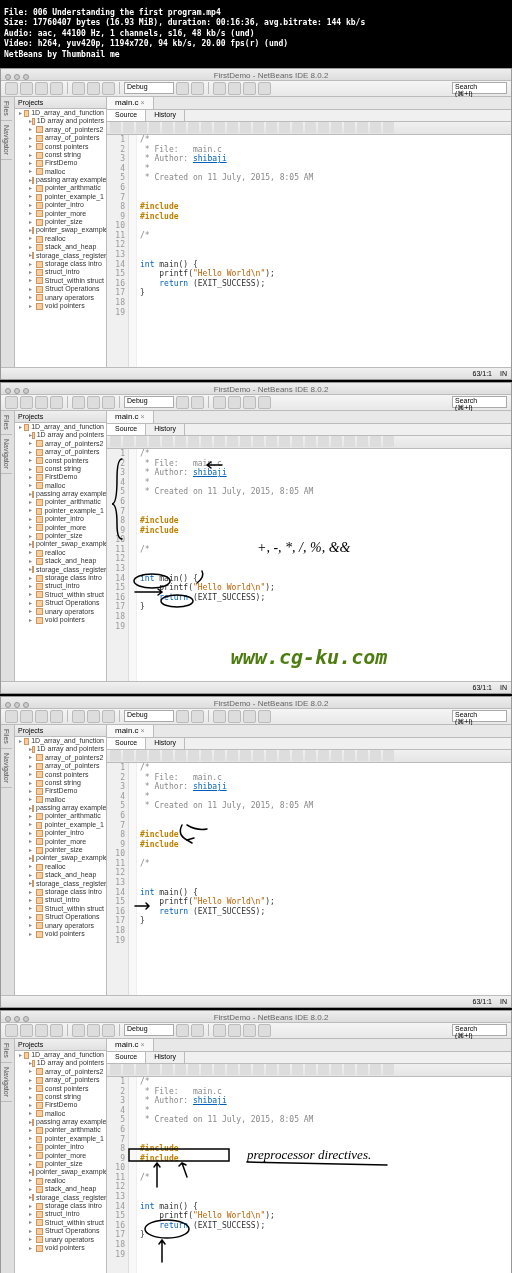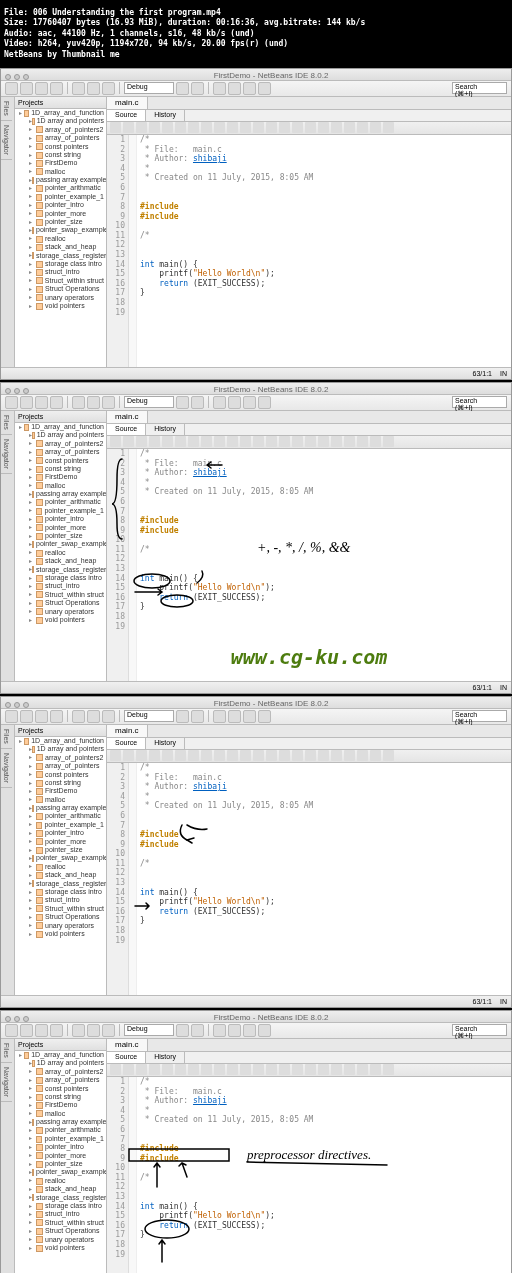--- a/index.html
+++ b/index.html
@@ -24,21 +24,21 @@
   
   .projects-panel { width: 92px; background: #fff; border-right: 1px solid #bbb; overflow: hidden; }
   .panel-header { height: 12px; background: linear-gradient(#f0f0f0, #e0e0e0); border-bottom: 1px solid #bbb; font-size: 7px; padding: 1px 3px; display: flex; align-items: center; }
   .tree-item { font-size: 7px; padding: 0px 2px 0px 14px; color: #333; white-space: nowrap; line-height: 1.2; display: flex; align-items: center; }
   .tree-item.root { padding-left: 4px; }
   .tree-icon { width: 7px; height: 7px; background: #fc9; border: 0.5px solid #c96; margin-right: 2px; display: inline-block; }
   .tree-toggle { width: 7px; display: inline-block; color: #888; font-size: 6px; }
   
   .editor-area { flex: 1; background: #fff; display: flex; flex-direction: column; position: relative; }
   .file-tabs { height: 13px; background: #e8e8e8; border-bottom: 1px solid #bbb; display: flex; }
-  .file-tab { padding: 1px 8px; font-size: 8px; background: #f8f8f8; border-right: 1px solid #bbb; display: flex; align-items: center; gap: 2px; flex-direction: column; }
+  .file-tab { padding: 1px 8px; font-size: 8px; background: #f8f8f8; border-right: 1px solid #bbb; display: flex; align-items: center; gap: 2px; }
   .file-tab .close-x { font-size: 7px; color: #888; }
   .sub-tabs { height: 12px; background: #f0f0f0; border-bottom: 1px solid #bbb; display: flex; }
   .sub-tab { padding: 1px 8px; font-size: 7px; border-right: 1px solid #bbb; }
   .sub-tab.active { background: #fff; }
   
   .editor-toolbar { height: 13px; background: linear-gradient(#f0f0f0, #e5e5e5); border-bottom: 1px solid #bbb; display: flex; align-items: center; gap: 2px; padding: 0 3px; }
   .ed-icon { width: 11px; height: 11px; background: #ddd; border-radius: 1px; }
   
   .code-area { flex: 1; display: flex; font-family: monospace; font-size: 8px; overflow: hidden; position: relative; }
   .gutter { width: 22px; background: #f0f0f0; border-right: 1px solid #ddd; text-align: right; color: #999; padding-right: 3px; line-height: 1.2; }

